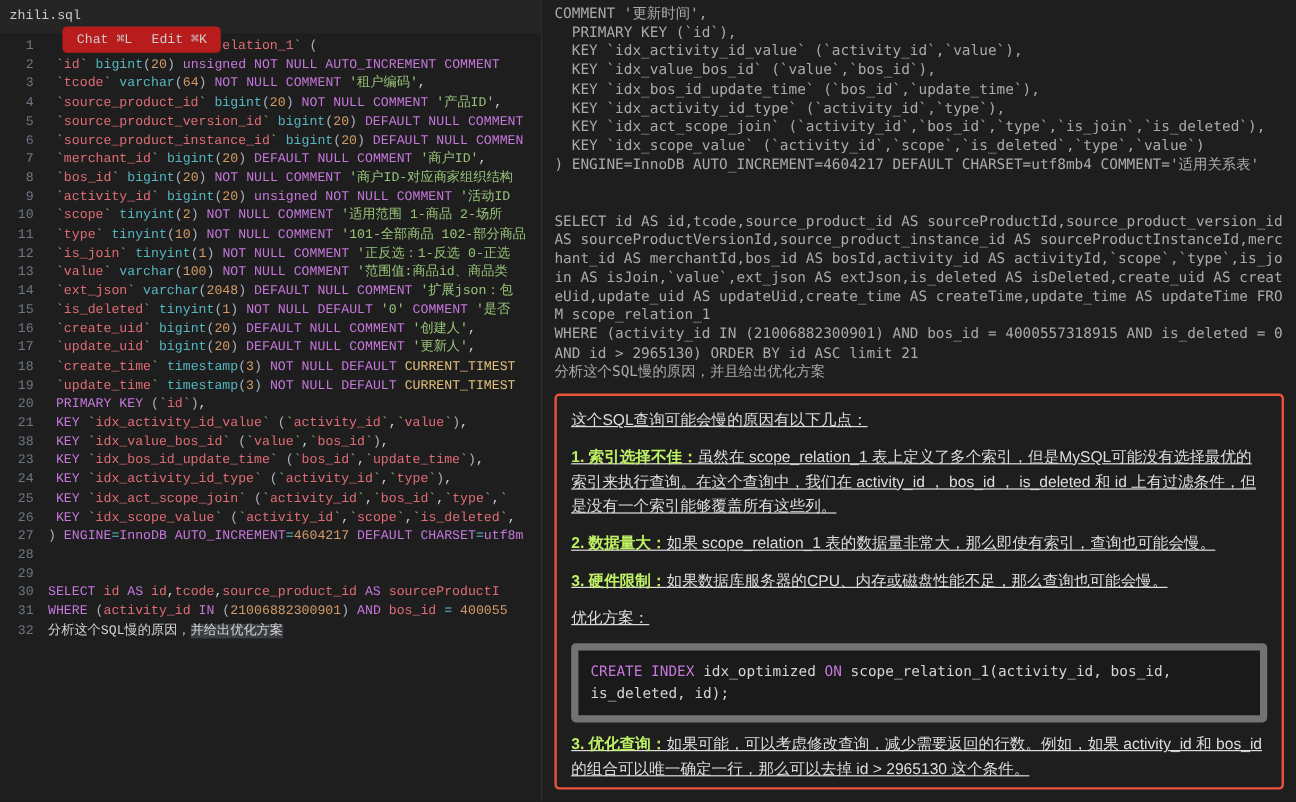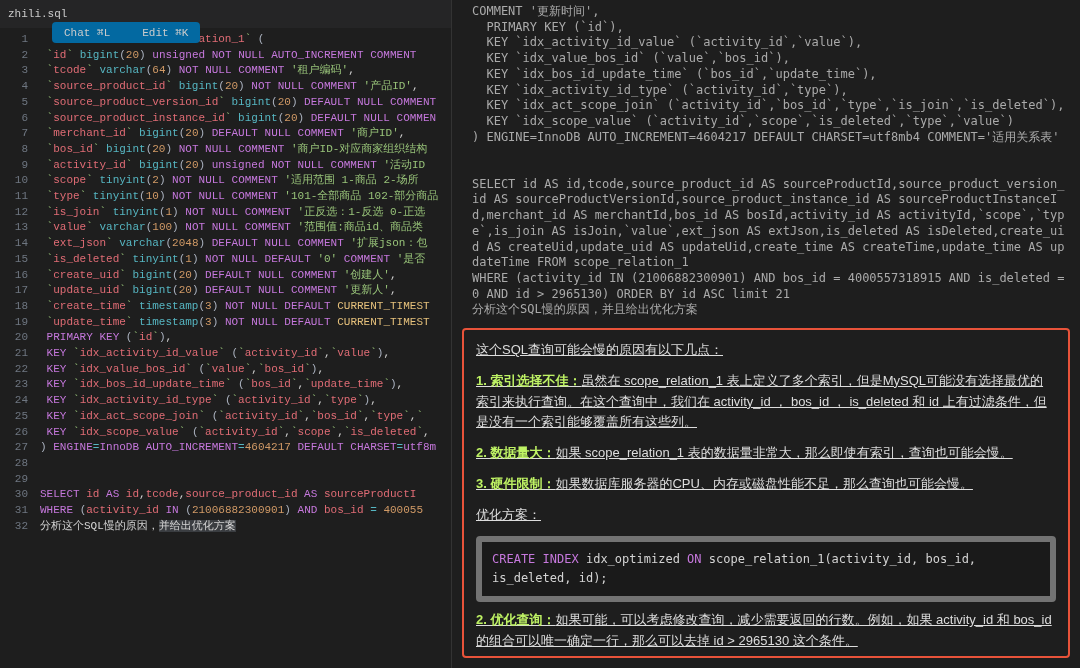--- a/index.html
+++ b/index.html
@@ -30,22 +30,22 @@
 }
 .tab-file {
   color: #ccc;
   font-size: 11px;
 }
 .toolbar {
   position: absolute;
   top: 22px;
   left: 52px;
   display: flex;
-  gap: 24px;
-  background: #0369a1;
+  gap: 8px;
+  background: #b91c1c;
   padding: 2px 8px;
   border-radius: 4px;
   z-index: 5;
   align-items: flex-end;
 }
 .tool-btn {
   color: #ccc;
   font-size: 11px;
   padding: 2px 4px;
 }
@@ -81,21 +81,20 @@
   flex-direction: column;
 }
 .context-top {
   font-size: 12px;
   font-family: Menlo, Monaco, monospace;
   line-height: 15.7px;
   color: #aaa;
   padding: 4px 0 10px 0;
   white-space: pre-wrap;
   word-break: break-all;
-  margin-left: 10px;
 }
 .answer-box {
   border: 2px solid #e8533a;
   border-radius: 4px;
   padding: 10px 12px;
   font-family: -apple-system, BlinkMacSystemFont, 'Segoe UI', sans-serif;
   font-size: 13px;
   line-height: 1.6;
   color: #ddd;
   overflow: hidden;
@@ -149,21 +148,21 @@
         <div>12</div>
         <div>13</div>
         <div>14</div>
         <div>15</div>
         <div>16</div>
         <div>17</div>
         <div>18</div>
         <div>19</div>
         <div>20</div>
         <div>21</div>
-        <div>22</div>
+        <div>38</div>
         <div>23</div>
         <div>24</div>
         <div>25</div>
         <div>26</div>
         <div>27</div>
         <div>28</div>
         <div>29</div>
         <div>30</div>
         <div>31</div>
         <div>32</div>
@@ -193,16 +192,16 @@
     <p><span class="bold">1. 索引选择不佳：</span><span>虽然在 scope_relation_1 表上定义了多个索引，但是MySQL可能没有选择最优的索引来执行查询。在这个查询中，我们在 activity_id ， bos_id ， is_deleted 和 id 上有过滤条件，但是没有一个索引能够覆盖所有这些列。</span></p>
     <p><span class="bold">2. 数据量大：</span><span>如果 scope_relation_1 表的数据量非常大，那么即使有索引，查询也可能会慢。</span></p>
     <p><span class="bold">3. 硬件限制：</span><span>如果数据库服务器的CPU、内存或磁盘性能不足，那么查询也可能会慢。</span></p>
     <p>优化方案：</p>
     <div class="code-block">
       <span style="color:#c678dd">CREATE INDEX</span>
       <span style="color:#d4d4d4"> idx_optimized </span>
       <span style="color:#c678dd">ON</span>
       <span style="color:#d4d4d4"> scope_relation_1(activity_id, bos_id, is_deleted, id);</span>
     </div>
-    <p><span class="bold">2. 优化查询：</span><span>如果可能，可以考虑修改查询，减少需要返回的行数。例如，如果 activity_id 和 bos_id 的组合可以唯一确定一行，那么可以去掉 id &gt; 2965130 这个条件。</span></p>
+    <p><span class="bold">3. 优化查询：</span><span>如果可能，可以考虑修改查询，减少需要返回的行数。例如，如果 activity_id 和 bos_id 的组合可以唯一确定一行，那么可以去掉 id &gt; 2965130 这个条件。</span></p>
 
   </div>
 </div>
 
 </body></html>

